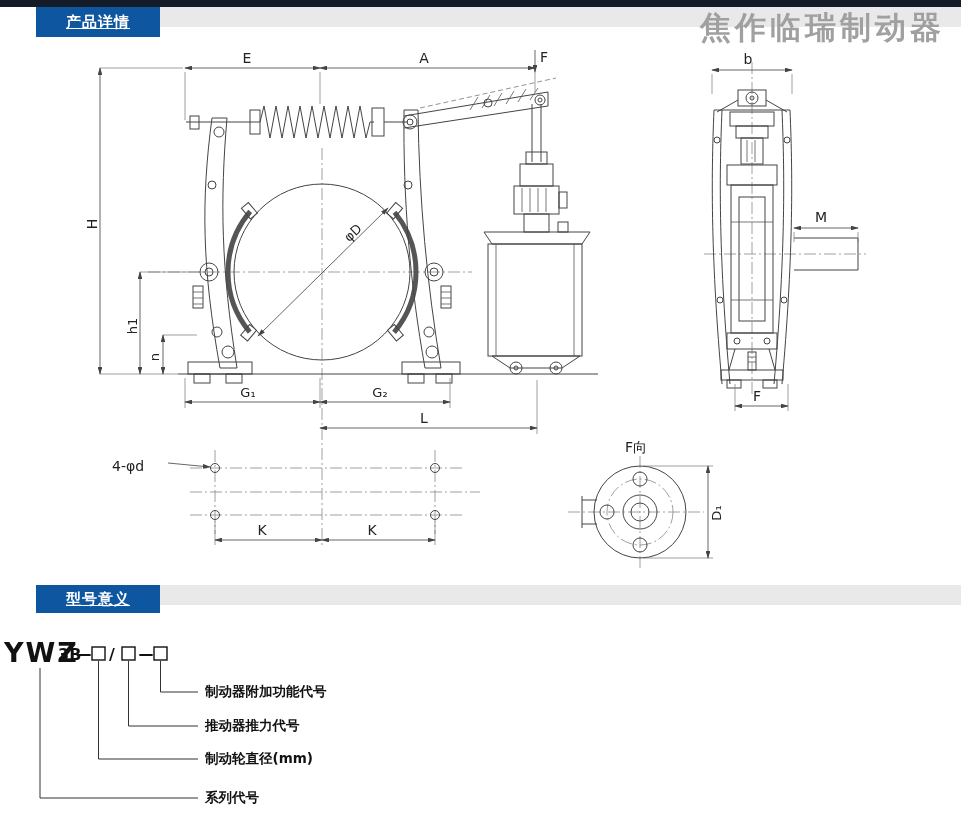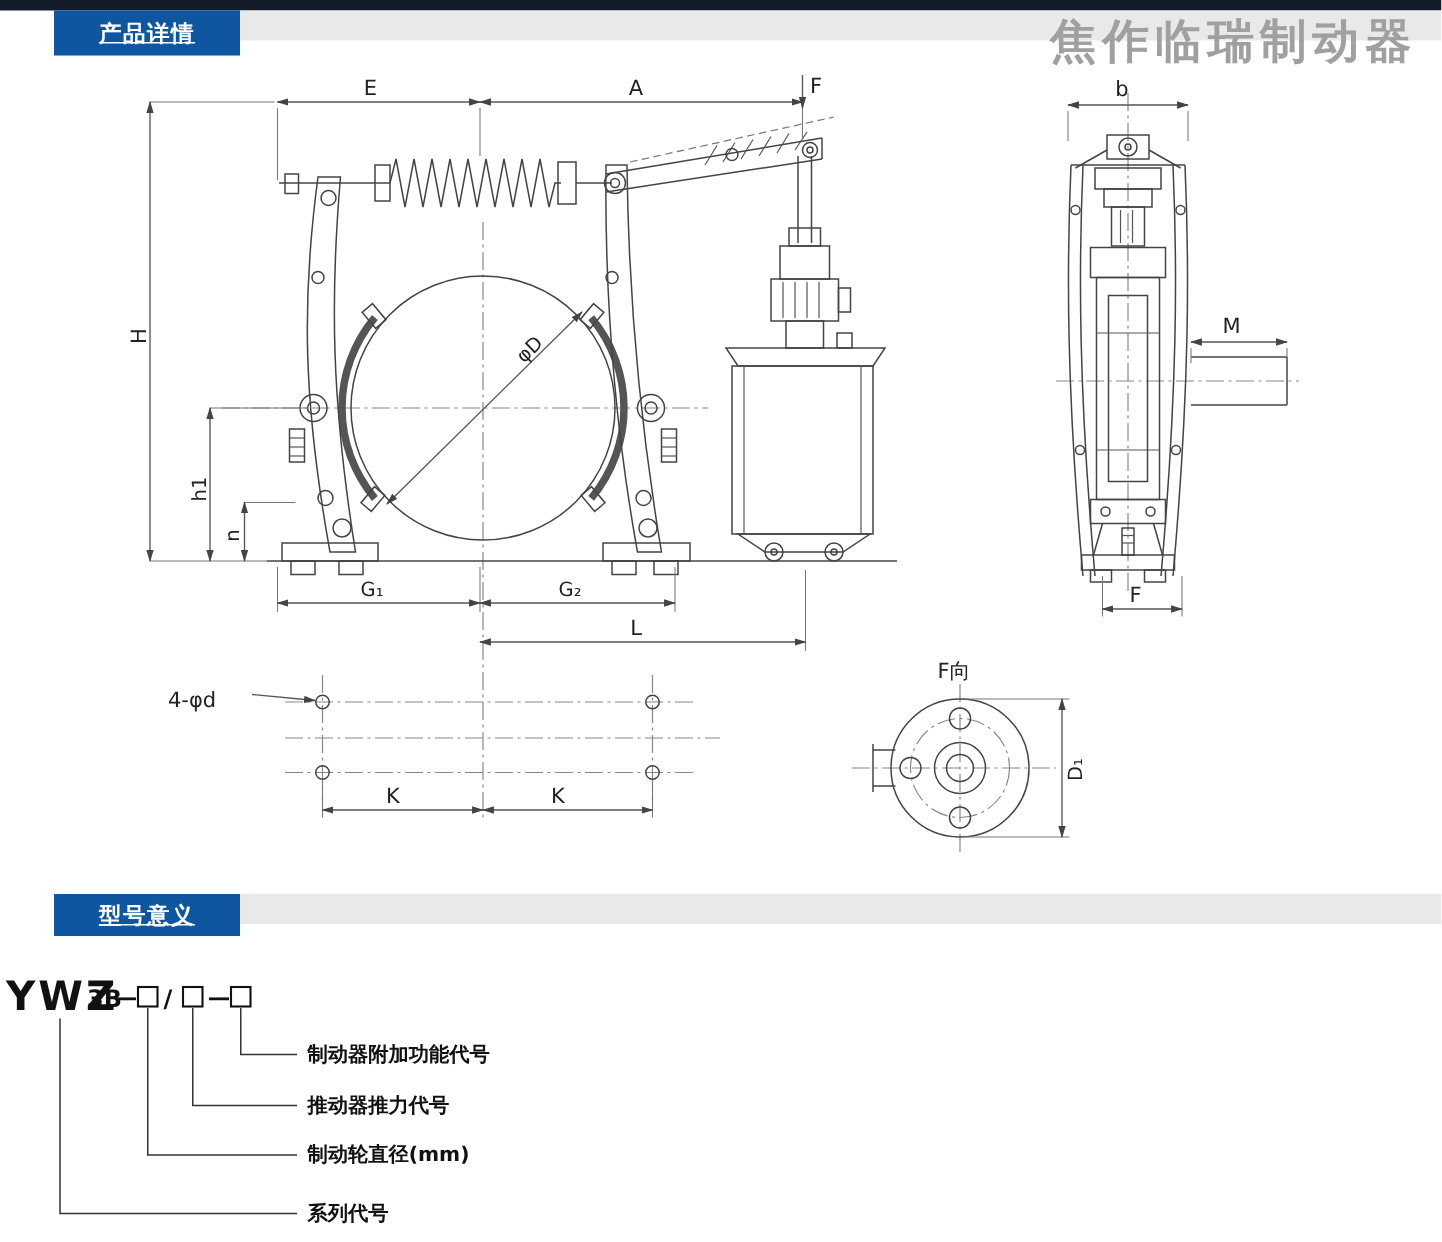--- a/index.html
+++ b/index.html
@@ -2,21 +2,21 @@
 <html><head>
 <meta charset="utf-8">
 <style>
   html,body{margin:0;padding:0;}
   body{
     width:961px;height:828px;overflow:hidden;background:#ffffff;
     font-family:"Liberation Sans",sans-serif;position:relative;
   }
   .topbar{height:7px;background:#141b29;}
   .hdr{position:relative;height:41px;}
-  .hdr2{position:relative;height:28px;margin-top:23px;}
+  .hdr2{position:relative;height:28px;margin-top:12px;}
   .tab{
     position:absolute;left:36px;top:0;width:124px;height:30px;
     background:#0e56a0;color:#ffffff;font-size:15px;font-weight:bold;
     display:flex;align-items:center;justify-content:center;letter-spacing:1px;text-decoration:underline;
   }
   .hdr2 .tab{height:28px;}
   .band{position:absolute;left:160px;right:0;top:0;height:20px;background:#e9e9ea;}
   .brand{
     position:absolute;top:0px;right:16px;
     font-family:"DejaVu Serif",serif;font-size:31px;font-weight:bold;

